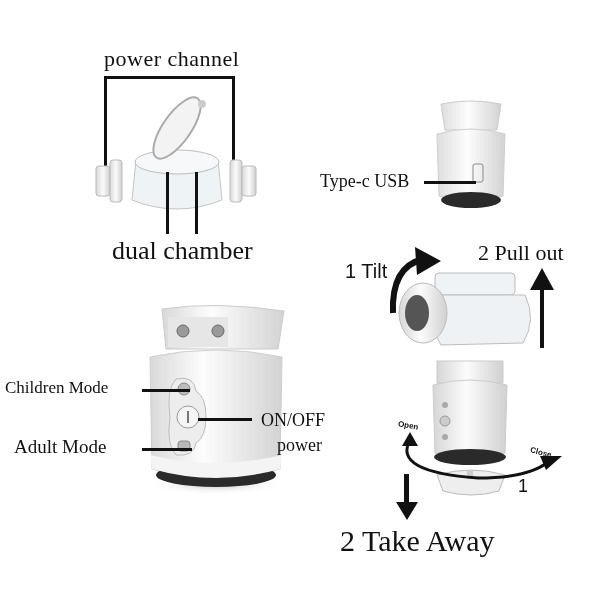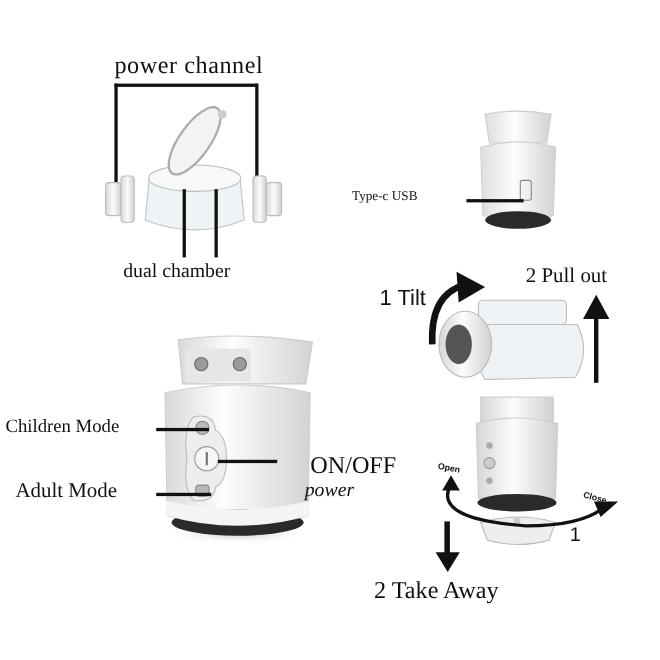--- a/index.html
+++ b/index.html
@@ -39,38 +39,38 @@
     <path d="M44 60 L126 60 L130 100 Q85 118 40 100 Z" fill="#eef3f6" stroke="#c4c4c4"></path>
     <ellipse cx="85" cy="62" rx="42" ry="12" fill="#f6f8f9" stroke="#bdbdbd"></ellipse>
 
     <ellipse cx="85" cy="28" rx="14" ry="36" transform="rotate(35 85 28)" fill="#f3f3f3" stroke="#aaa" stroke-width="2"></ellipse>
     <circle cx="110" cy="4" r="4" fill="#ccc"></circle>
   </svg>
 
   <div class="line" style="left:166px;top:172px;width:3px;height:62px;"></div>
   <div class="line" style="left:195px;top:172px;width:3px;height:62px;"></div>
 
-  <div class="label serif" style="left:112px;top:236px;font-size:18px;">dual chamber</div>
+  <div class="label serif" style="left:112px;top:236px;font-size:26px;">dual chamber</div>
 </div>
 
 <div>
   <svg style="left:435px;top:100px;" width="72" height="112" viewBox="0 0 72 112">
     <defs>
       <linearGradient id="gbody1" x1="0" x2="1">
         <stop offset="0" stop-color="#dedede"></stop>
           <stop offset="0.45" stop-color="#fdfdfd"></stop>
           <stop offset="1" stop-color="#d2d2d2"></stop>
       </linearGradient>
     </defs>
     <path d="M6 4 Q36 -2 66 4 L62 30 L10 30 Z" fill="url(#gbody1)" stroke="#ccc"></path>
     <path d="M2 34 Q36 24 70 34 L68 96 Q36 106 4 96 Z" fill="url(#gbody1)" stroke="#cfcfcf"></path>
     <ellipse cx="36" cy="100" rx="30" ry="8" fill="#2a2a2a"></ellipse>
     <rect x="38" y="64" width="10" height="18" rx="2" fill="none" stroke="#888"></rect>
   </svg>
-  <div class="label serif" style="left:320px;top:171px;font-size:12px;">Type-c USB</div>
+  <div class="label serif" style="left:320px;top:171px;font-size:18px;">Type-c USB</div>
   <div class="line" style="left:424px;top:181px;width:52px;height:3px;"></div>
 </div>
 
 <div>
   <svg style="left:140px;top:305px;" width="150" height="190" viewBox="0 0 150 190">
     <defs>
       <linearGradient id="gbody2" x1="0" x2="1">
         <stop offset="0" stop-color="#d9d9d9"></stop>
           <stop offset="0.4" stop-color="#fdfdfd"></stop>
           <stop offset="1" stop-color="#d3d3d3"></stop>
@@ -98,27 +98,27 @@
     <rect x="38" y="136" width="12" height="10" rx="3" fill="#b8b8b8" stroke="#888"></rect>
   </svg>
 
   <div class="label serif" style="left:5px;top:378px;font-size:17px;">Children Mode</div>
   <div class="line" style="left:142px;top:389px;width:48px;height:3px;"></div>
 
   <div class="label serif" style="left:14px;top:436px;font-size:19px;font-family:Liberation Serif, serif;">Adult Mode</div>
   <div class="line" style="left:142px;top:448px;width:50px;height:3px;"></div>
 
   <div class="line" style="left:198px;top:418px;width:54px;height:3px;"></div>
-  <div class="label serif" style="left:261px;top:410px;font-size:22px;margin-left:21px;">ON/OFF</div>
-  <div class="label serif" style="left:277px;top:435px;font-size:18px;font-style:italic;">power</div>
+  <div class="label serif" style="left:261px;top:410px;font-size:18px;">ON/OFF</div>
+  <div class="label serif" style="left:277px;top:435px;font-size:18px;">power</div>
 </div>
 
 <div>
   <div class="label sans" style="left:345px;top:260px;font-size:20px;">1 Tilt</div>
-  <div class="label serif" style="left:478px;top:240px;font-size:19px;font-family:Liberation Serif, serif;">2 Pull out</div>
+  <div class="label serif" style="left:478px;top:240px;font-size:22px;font-family:Liberation Serif, serif;">2 Pull out</div>
 
   <svg style="left:385px;top:245px;" width="60" height="70" viewBox="0 0 60 70">
     <path d="M8 68 Q6 22 38 14" fill="none" stroke="#111" stroke-width="6"></path>
     <polygon points="30,2 56,16 32,30" fill="#111"></polygon>
   </svg>
 
   <svg style="left:530px;top:268px;" width="24" height="80" viewBox="0 0 24 80">
     <rect x="10" y="18" width="4" height="62" fill="#111"></rect>
     <polygon points="12,0 24,22 0,22" fill="#111"></polygon>
   </svg>
@@ -154,14 +154,14 @@
     <polygon points="142,24 164,24 148,38" fill="#111"></polygon>
   </svg>
   <div class="label sans" style="left:398px;top:421px;font-size:8px;transform:rotate(10deg);font-weight:bold;">Open</div>
   <div class="label sans" style="left:530px;top:448px;font-size:8px;transform:rotate(15deg);font-weight:bold;">Close</div>
   <div class="label sans" style="left:518px;top:476px;font-size:18px;">1</div>
 
   <svg style="left:396px;top:474px;" width="22" height="46" viewBox="0 0 22 46">
     <rect x="8" y="0" width="5" height="32" fill="#111"></rect>
     <polygon points="0,28 22,28 11,46" fill="#111"></polygon>
   </svg>
-  <div class="label serif" style="left:340px;top:524px;font-size:22px;">2 Take Away</div>
+  <div class="label serif" style="left:340px;top:524px;font-size:30px;">2 Take Away</div>
 </div>
 
 </body></html>

